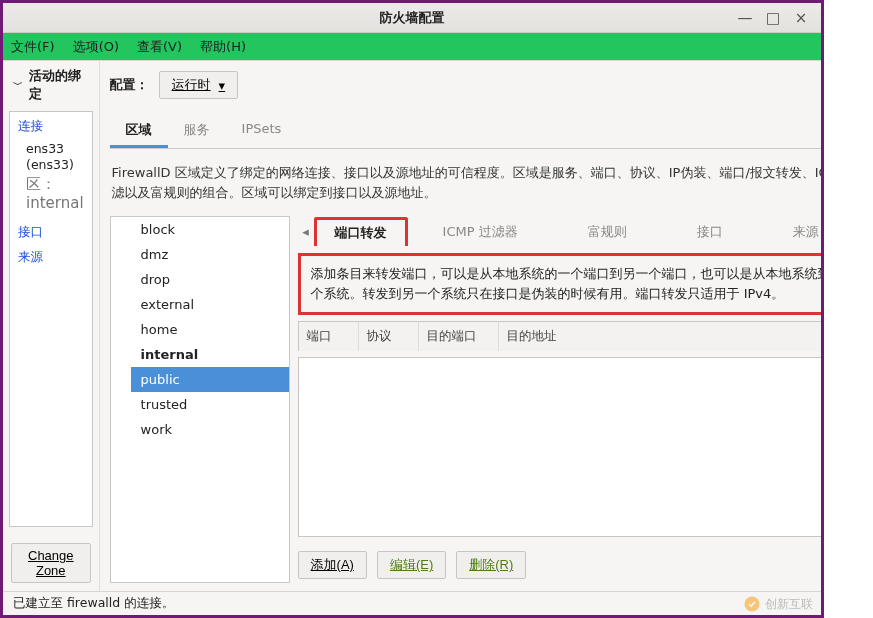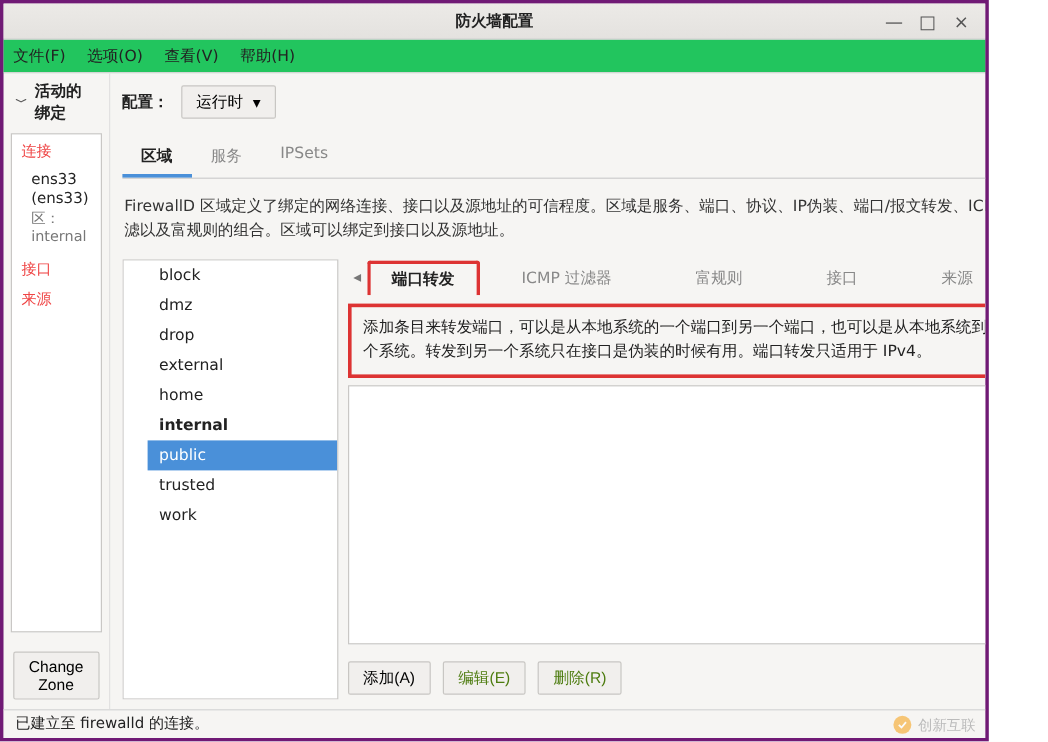--- a/index.html
+++ b/index.html
@@ -8,25 +8,25 @@
   .titlebar { height:30px; display:flex; align-items:center; justify-content:center; background:linear-gradient(#eceae7,#e4e2df); border-bottom:1px solid #ccc; position:relative; }
   .titlebar .title { font-weight:bold; }
   .titlebar .ctrls { position:absolute; right:6px; display:flex; gap:0; }
   .ctrls span { width:28px; height:22px; display:flex; align-items:center; justify-content:center; color:#555; cursor:pointer; font-size:15px; }
   .menubar { height:28px; display:flex; align-items:center; padding:0 8px; gap:18px; border-bottom:1px solid #d5d5d5; background:#22c55e; }
   .menubar span { cursor:pointer; }
   .body { flex:1; display:flex; overflow:hidden; }
   .sidebar { width:164px; background:#f6f5f3; display:flex; flex-direction:column; border-right:1px solid #ddd; }
   .sidebar-head { display:flex; align-items:center; gap:6px; padding:6px 10px; font-weight:bold; }
   .sidebar-box { margin:2px 6px 8px 6px; background:#fff; border:1px solid #c9c7c5; flex:1; overflow:auto; font-size:12.5px; }
-  .sb-sec { padding:6px 8px 2px 8px; color:#ef4444; }
+  .sb-sec { padding:6px 8px 2px 8px; color:#1d4ed8; }
   .sb-item { padding:4px 8px 4px 16px; line-height:1.3; }
-  .sb-sub { color:#777; font-size:12px; margin-top:1px; }
+  .sb-sub { color:#777; font-size:15px; margin-top:1px; }
   .change-zone-wrap { padding:8px;}
-  .btn { background:#f1efed; border:1px solid #c8c6c3; border-radius:2px; padding:4px 12px; cursor:pointer; display:inline-flex; align-items:center; gap:4px; font-size:13px; }
+  .btn { background:#f1efed; border:1px solid #c8c6c3; border-radius:2px; padding:4px 12px; cursor:pointer; display:inline-flex; align-items:center; gap:4px; font-size:13px;text-decoration:underline; }
   .btn[disabled]{ color:#4d7c0f; cursor:default;}
   .main { flex:1; display:flex; flex-direction:column; padding:8px 10px 8px 10px; gap:6px; background:#f6f5f3;}
   .cfg-row { display:flex; align-items:center; gap:10px; padding:2px 0;}
   .cfg-label { font-weight:bold;}
   .tabrow { display:flex; border-bottom:1px solid #ccc; margin-top:6px;}
   .tab { padding:8px 16px 6px 16px; color:#888; cursor:pointer; }
   .tab.active { color:#222; font-weight:bold; border-bottom:3px solid #4a90d9;}
   .desc { padding:8px 2px; color:#333; line-height:1.5;}
   .mid { flex:1; display:flex; gap:8px; overflow:hidden;}
   .zone-list { width:180px; background:#fff; border:1px solid #c9c7c5; overflow:auto;padding-left:20px;}
@@ -128,20 +128,26 @@
               <div class="subtab">ICMP 过滤器</div>
               <div class="subtab">富规则</div>
               <div class="subtab">接口</div>
               <div class="subtab">来源</div>
             </div>
             <div class="subtab-scroll">▸</div>
           </div>
 
           <div class="subdesc-box">添加条目来转发端口，可以是从本地系统的一个端口到另一个端口，也可以是从本地系统到另一个系统。转发到另一个系统只在接口是伪装的时候有用。端口转发只适用于 IPv4。</div>
 
+          <div class="tblhdr">
+            <span style="width:60px">端口</span>
+            <span style="width:60px">协议</span>
+            <span style="width:80px">目的端口</span>
+            <span style="flex:1;border-right:none">目的地址</span>
+          </div>
           <div class="tblbody"></div>
 
           <div class="btnrow">
             <button class="btn">添加(A)</button>
             <button class="btn" disabled="">编辑(E)</button>
             <button class="btn" disabled="">删除(R)</button>
           </div>
         </div>
       </div>
     </div>

